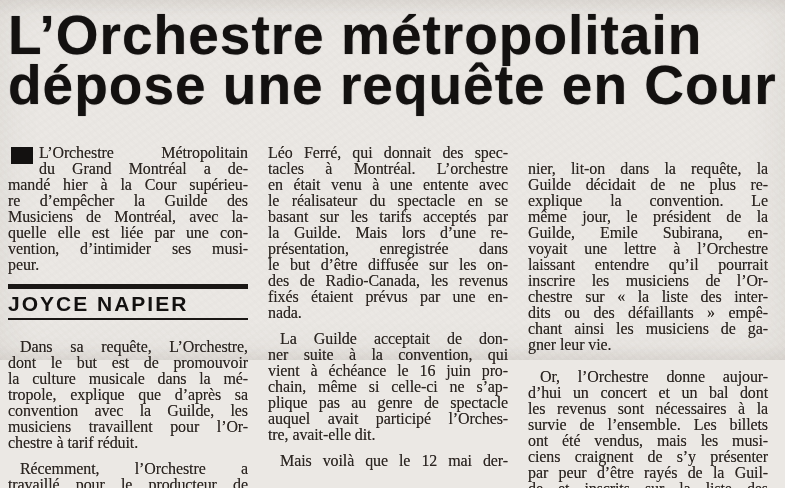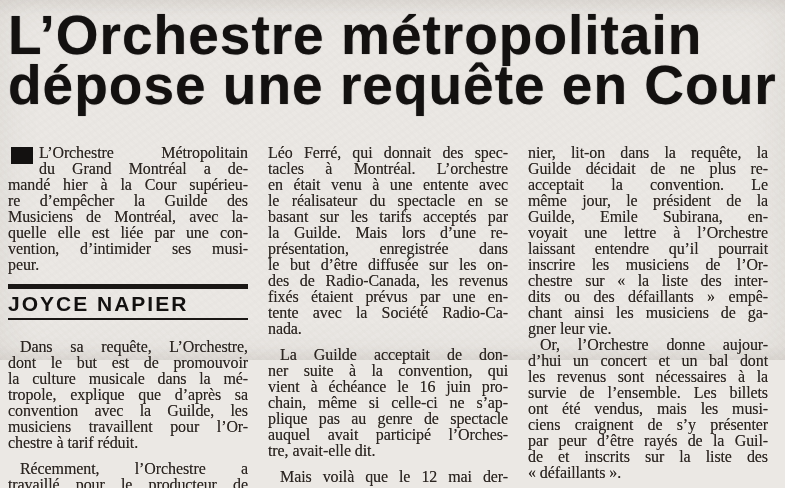--- a/index.html
+++ b/index.html
@@ -35,21 +35,21 @@
     color:var(--headline);
     text-shadow:0 0 1px rgba(19,17,16,.6);
     white-space:nowrap;
   }
   .columns{
     position:absolute;left:8px;top:145px;
     display:flex;gap:20px;
   }
   .col{width:240px;flex:0 0 240px;}
   .para{position:relative;margin:0 0 10px 0;}
-  .col-3 .para{margin-bottom:0;}
+  .col-3 .para{margin-bottom:0;margin-top:16px;}
   .line{
     font-size:16px;line-height:16px;
     letter-spacing:-0.1px;
     color:var(--ink);
     text-align:justify;
     text-align-last:justify;
     text-shadow:0 0 0.6px rgba(43,37,33,.55);
   }
   .line.endline{text-align-last:left;}
   .para.indent .line:first-child{text-indent:12px;}
@@ -116,41 +116,40 @@
           <div class="line">Léo Ferré, qui donnait des spec-</div>
           <div class="line">tacles à Montréal. L’orchestre</div>
           <div class="line">en était venu à une entente avec</div>
           <div class="line">le réalisateur du spectacle en se</div>
           <div class="line">basant sur les tarifs acceptés par</div>
           <div class="line">la Guilde. Mais lors d’une re-</div>
           <div class="line">présentation, enregistrée dans</div>
           <div class="line">le but d’être diffusée sur les on-</div>
           <div class="line">des de Radio-Canada, les revenus</div>
           <div class="line">fixés étaient prévus par une en-</div>
-          <div class="line">tente avec la Société Radio-Ca-</div>
           <div class="line endline">nada.</div>
         </div>
         <div class="para indent">
           <div class="line">La Guilde acceptait de don-</div>
           <div class="line">ner suite à la convention, qui</div>
           <div class="line">vient à échéance le 16 juin pro-</div>
           <div class="line">chain, même si celle-ci ne s’ap-</div>
           <div class="line">plique pas au genre de spectacle</div>
           <div class="line">auquel avait participé l’Orches-</div>
           <div class="line endline">tre, avait-elle dit.</div>
         </div>
         <div class="para indent">
           <div class="line">Mais voilà que le 12 mai der-</div>
         </div>
       </div>
       <div class="col col-3">
         <div class="para">
           <div class="line">nier, lit-on dans la requête, la</div>
           <div class="line">Guilde décidait de ne plus re-</div>
-          <div class="line">acceptait la convention. Le</div>
+          <div class="line">explique la convention. Le</div>
           <div class="line">même jour, le président de la</div>
           <div class="line">Guilde, Emile Subirana, en-</div>
           <div class="line">voyait une lettre à l’Orchestre</div>
           <div class="line">laissant entendre qu’il pourrait</div>
           <div class="line">inscrire les musiciens de l’Or-</div>
           <div class="line">chestre sur « la liste des inter-</div>
           <div class="line">dits ou des défaillants » empê-</div>
           <div class="line">chant ainsi les musiciens de ga-</div>
           <div class="line endline">gner leur vie.</div>
         </div>

